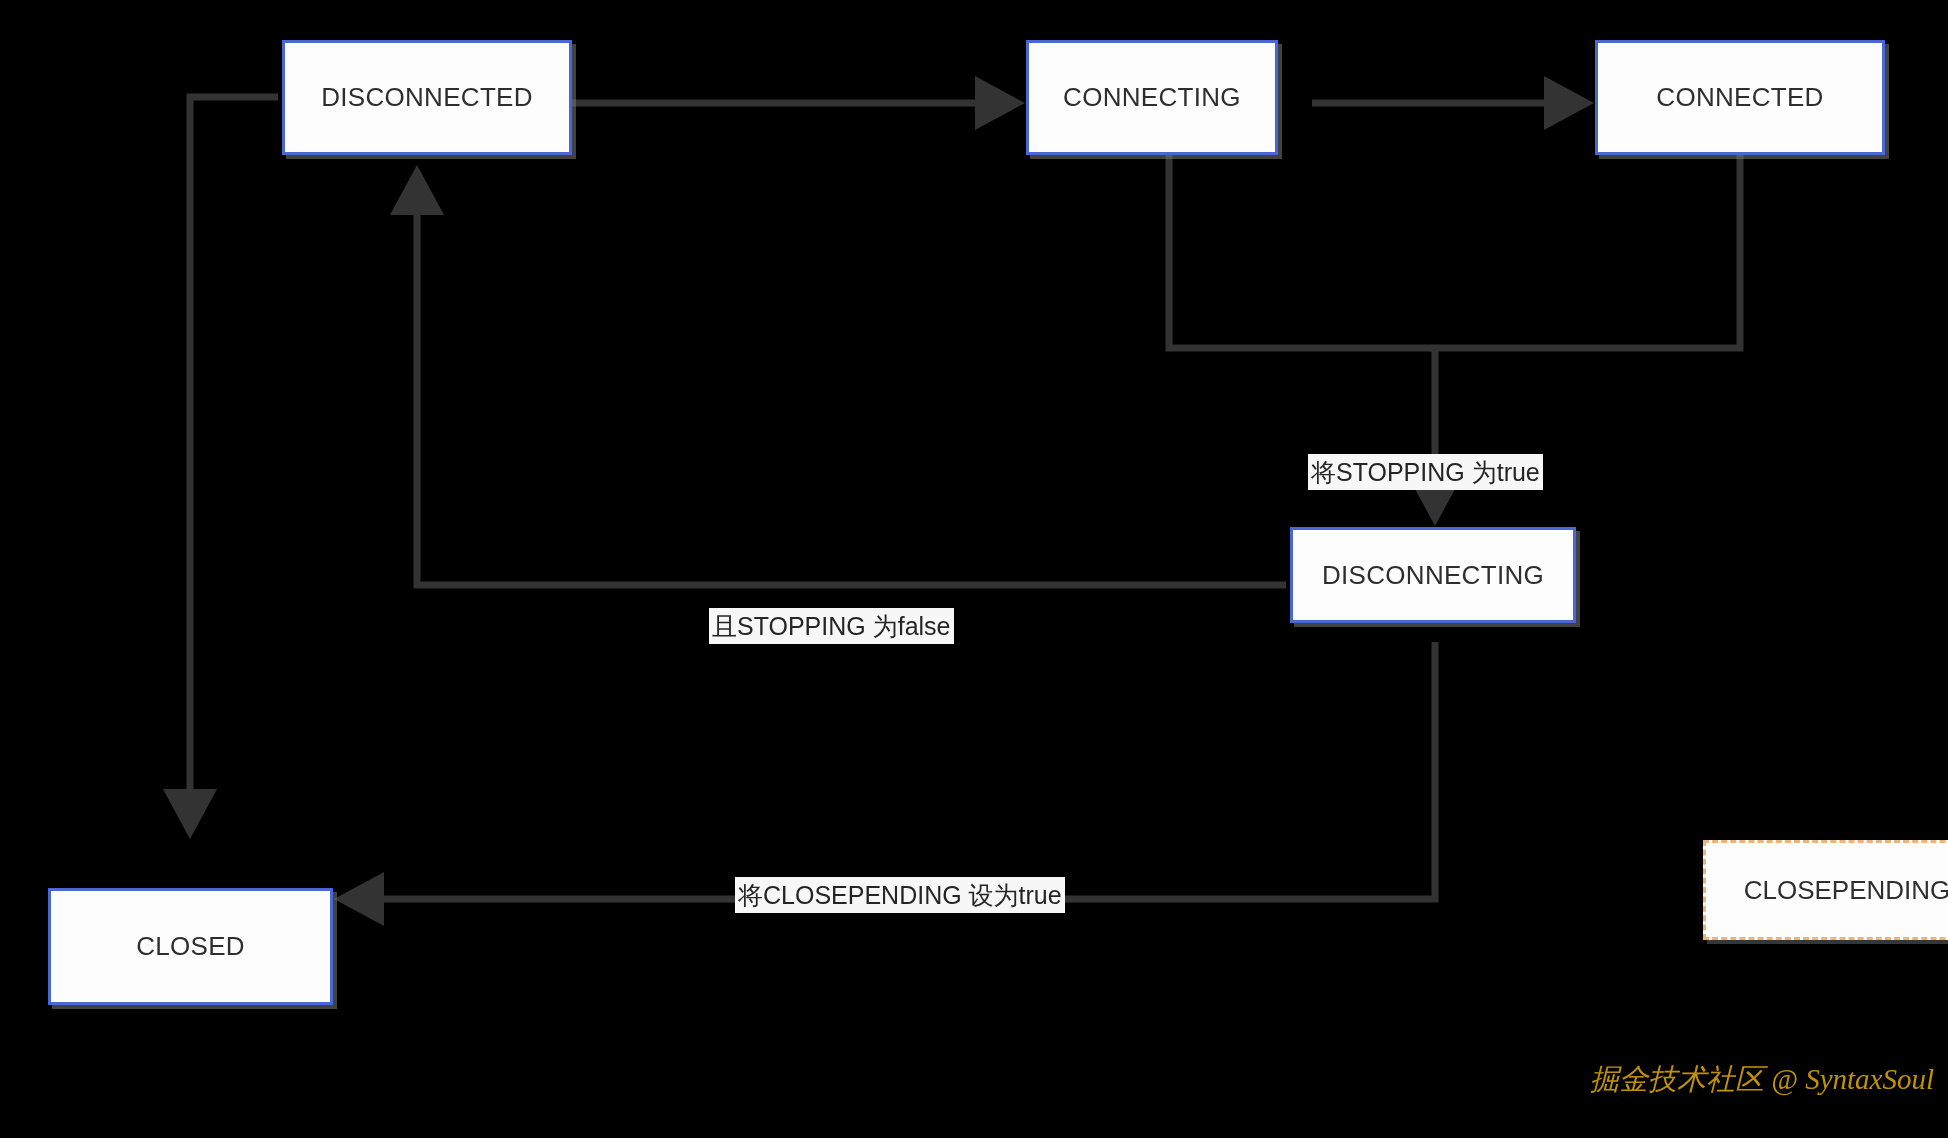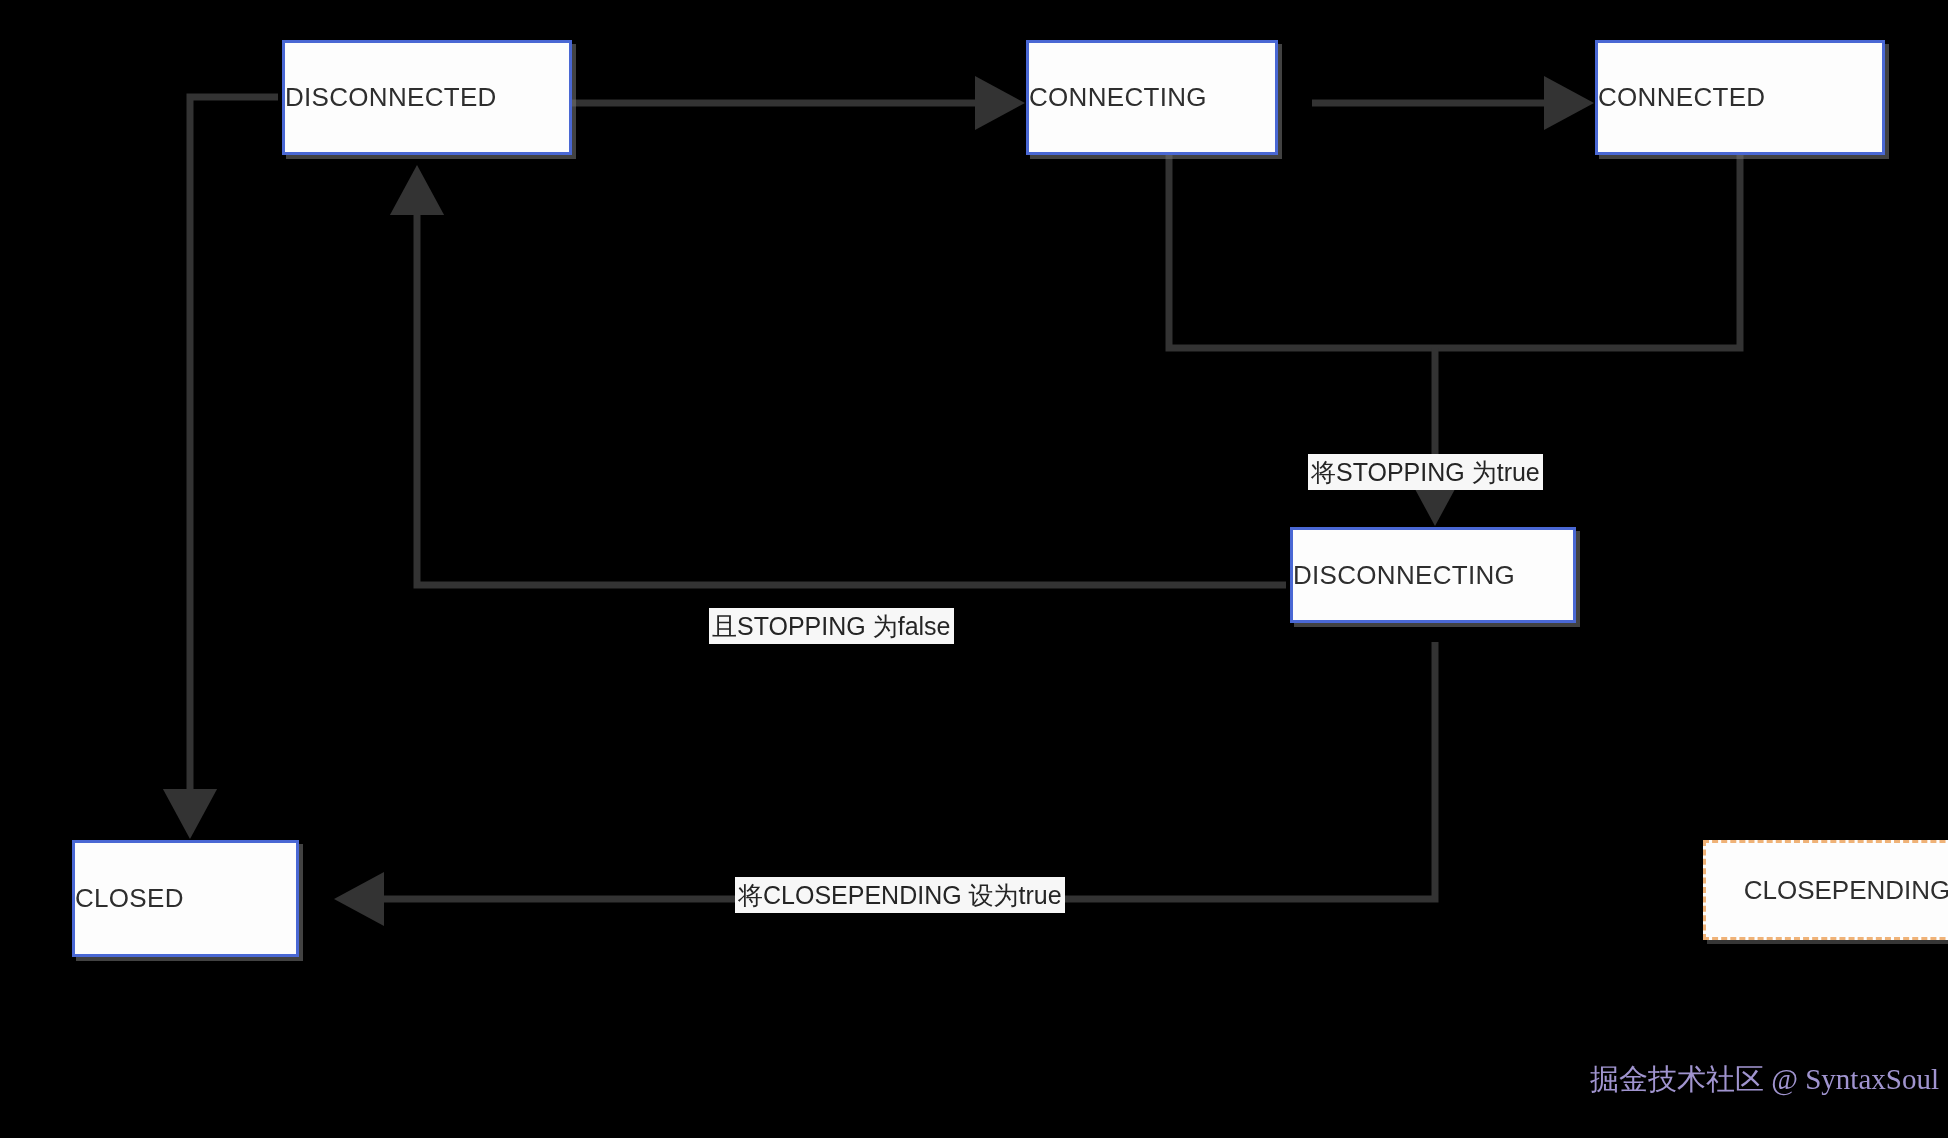--- a/index.html
+++ b/index.html
@@ -29,20 +29,21 @@
     height: 1138px;
     pointer-events: none;
   }
   .state-node {
     position: absolute;
     background: #fdfdfd;
     border: 3px solid #4a68d4;
     box-sizing: border-box;
     display: flex;
     align-items: center;
+    justify-content: center;
     box-shadow: 4px 4px 0 rgba(120,120,120,0.55);
   }
   .state-node .state-label {
     color: #2e2e2e;
     font-size: 26px;
     letter-spacing: 0.3px;
     white-space: nowrap;
   }
   .legend-node {
     position: absolute;
@@ -68,21 +69,22 @@
     padding: 1px 3px;
     white-space: nowrap;
     box-sizing: border-box;
   }
   .watermark {
     position: absolute;
     left: 1590px;
     top: 1060px;
     font-family: "Liberation Serif", "DejaVu Serif", serif;
     font-size: 29px;
-    color: #c4b5fd;
+    font-style: italic;
+    color: #eab308;
     opacity: 0.82;
     white-space: nowrap;
     text-shadow: 0 0 3px rgba(0,0,0,0.6);
   }
 </style>
 </head>
 <body>
 
 <div id="canvas">
 
@@ -121,21 +123,21 @@
   </div>
 
   <div class="state-node" style="left:1595px; top:40px; width:290px; height:115px;">
     <span class="state-label">CONNECTED</span>
   </div>
 
   <div class="state-node" style="left:1290px; top:527px; width:286px; height:96px;">
     <span class="state-label">DISCONNECTING</span>
   </div>
 
-  <div class="state-node" style="left:48px; top:840px; width:227px; height:117px;margin-left:24px;">
+  <div class="state-node" style="left:48px; top:888px; width:285px; height:117px;">
     <span class="state-label">CLOSED</span>
   </div>
 
   <div class="legend-node" style="left:1703px; top:840px; width:288px; height:100px;">
     <span class="state-label">CLOSEPENDING</span>
   </div>
 
 
 
   <div class="edge-label" style="left:1308px; top:418px;margin-top:36px;">将STOPPING 为true</div>

